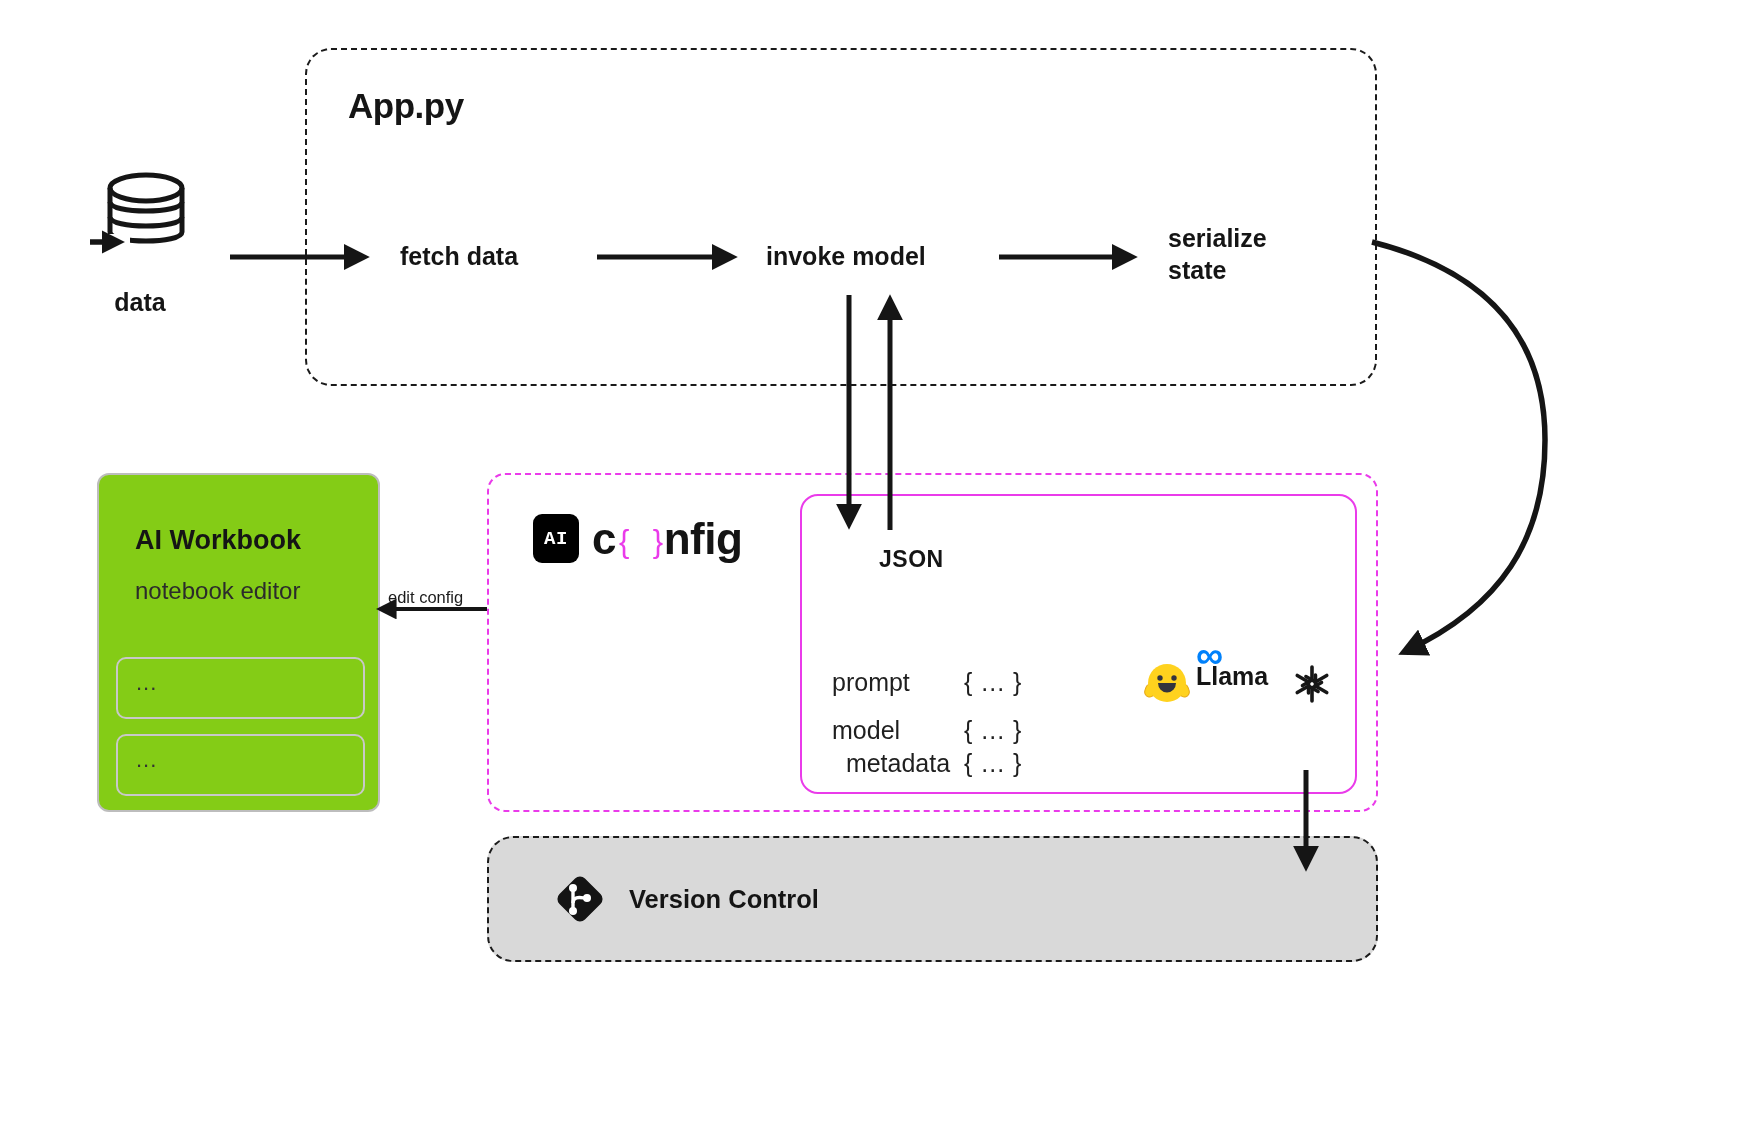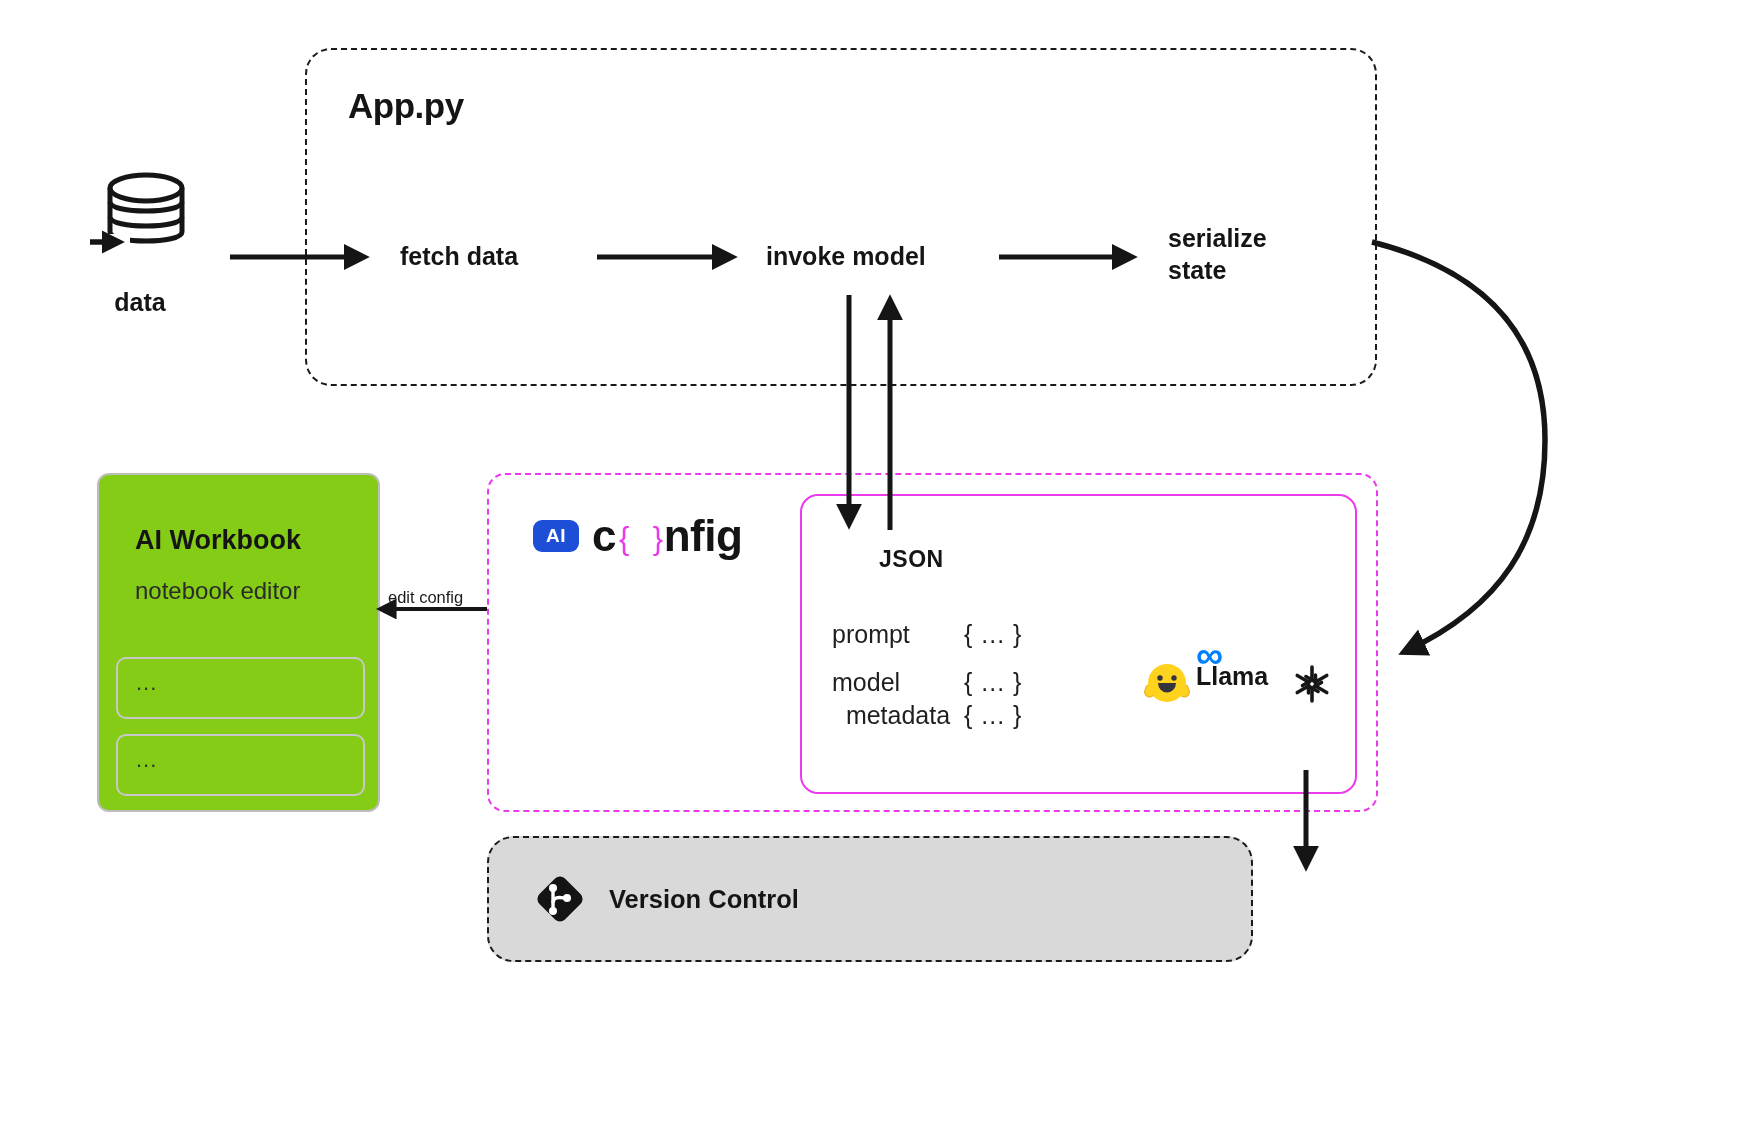--- a/index.html
+++ b/index.html
@@ -33,39 +33,39 @@
   .wb-cell{position:absolute;left:17px;width:249px;height:62px;border:2px solid #C8C8C8;border-radius:10px;display:flex;align-items:center;}
   .wb-cell-1{top:182px;}
   .wb-cell-2{top:259px;}
   .wb-cell span{padding-left:18px;font-size:22px;color:#333;margin-top:-10px;letter-spacing:1px;}
 
   .edit-config-label{left:388px;top:588px;font-size:16.5px;color:#1b1b1b;}
 
   
   .aiconfig-box{left:487px;top:473px;width:891px;height:339px;border:2.5px dashed var(--magenta);border-radius:18px;}
   .aiconfig-logo{left:533px;top:514px;display:flex;align-items:center;gap:13px;}
-  .ai-badge{width:46px;height:32px;background:#1d4ed8;border-radius:9px;color:#fff;font-size:19px;font-weight:700;letter-spacing:0.5px;display:flex;align-items:center;justify-content:center;}
+  .ai-badge{width:46px;height:49px;background:#000000;border-radius:9px;color:#fff;font-size:19px;font-weight:700;letter-spacing:0.5px;display:flex;align-items:center;justify-content:center;font-family:Liberation Mono, monospace;}
   .logo-text{font-size:44px;font-weight:600;color:#141414;letter-spacing:-0.5px;line-height:1;}
   .brace{font-size:31px;font-weight:500;color:var(--magenta);position:relative;top:-2px;margin-left:3px;}
   .brace-close{margin-left:24px;margin-right:1px;}
 
   
   .json-card{left:800px;top:494px;width:557px;height:300px;background:#fff;border:2.5px solid var(--magenta);border-radius:18px;}
   .json-title{position:absolute;left:30px;top:50px;font-size:23px;font-weight:800;letter-spacing:0.5px;margin-left:47px;}
   .json-row{position:absolute;left:30px;font-size:25px;color:#1f1f1f;}
-  .json-row .jkey{display:inline-block;width:132px;font-weight:500;}
+  .json-row .jkey{display:inline-block;width:132px;font-weight:500;margin-top:48px;}
   .json-row .jval{font-weight:400;letter-spacing:1px;}
   .jr-0{top:124px;} .jr-1{top:172px;} .jr-2{top:205px;text-align:center;}
   .hf-icon{position:absolute;left:342px;top:164px;}
   .meta-glyph{position:absolute;left:394px;top:140px;font-size:38px;font-weight:700;line-height:1;color:var(--meta-blue);}
   .llama-label{position:absolute;left:394px;top:166px;font-size:25px;font-weight:700;}
   .oai-icon{position:absolute;left:486px;top:164px;}
 
   
-  .vc-box{left:487px;top:836px;width:766px;height:126px;background:var(--vc-fill);border:2.5px dashed #1a1a1a;border-radius:26px;display:flex;align-items:center;padding-left:42px;gap:20px;}
+  .vc-box{left:487px;top:836px;width:891px;height:126px;background:var(--vc-fill);border:2.5px dashed #1a1a1a;border-radius:26px;display:flex;align-items:center;padding-left:62px;gap:20px;}
   .vc-label{font-size:25.5px;font-weight:700;}
 
   
   .arrows{left:0;top:0;z-index:5;pointer-events:none;}
 </style>
 </head>
 <body>
 
 <div class="canvas">
 

